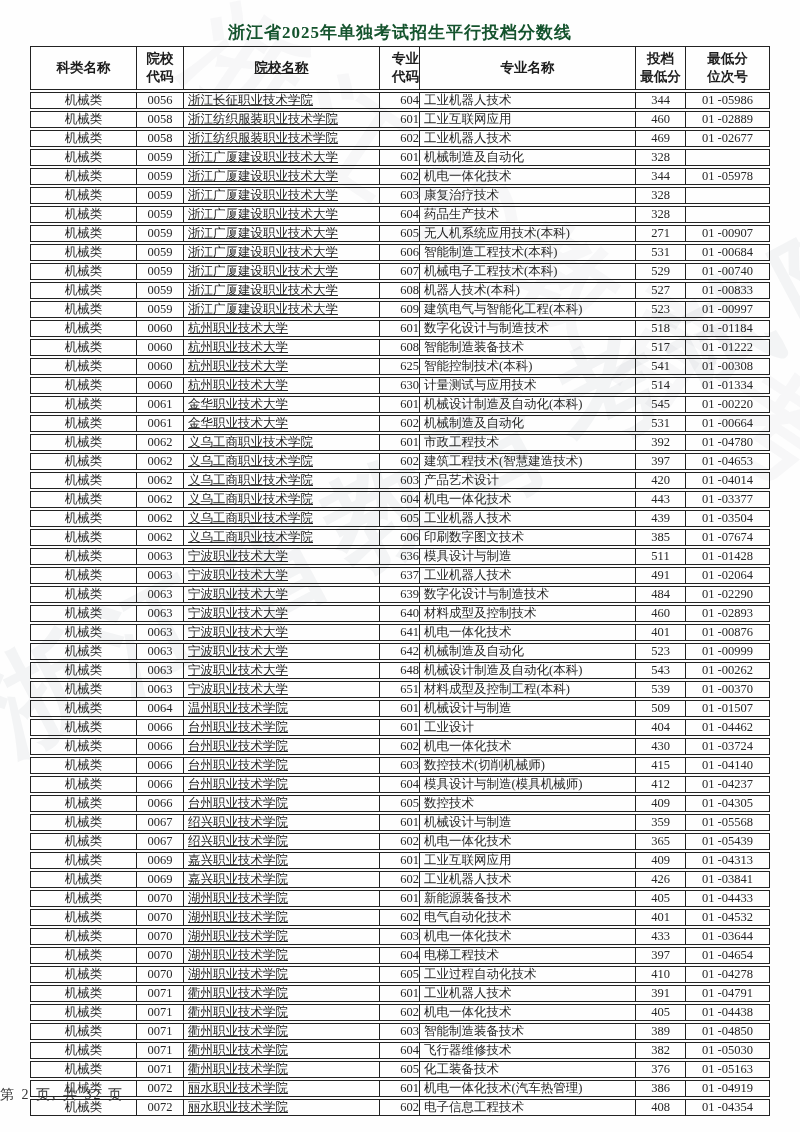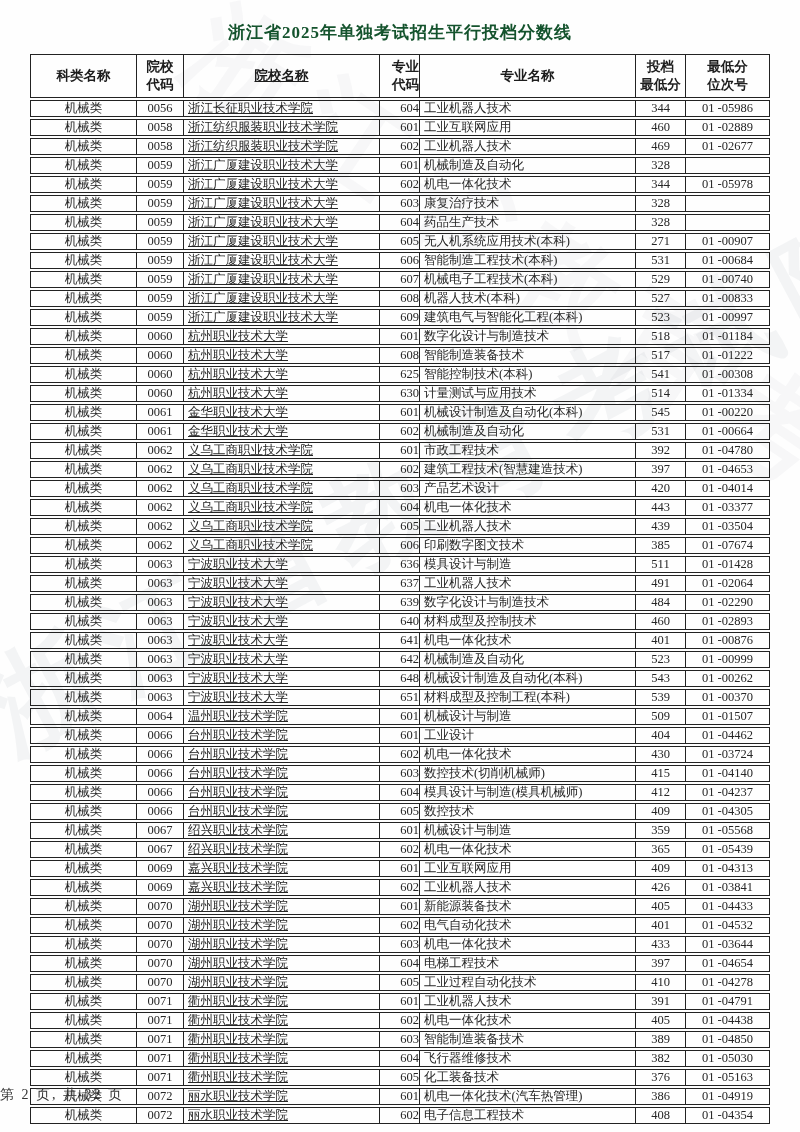--- a/index.html
+++ b/index.html
@@ -46,21 +46,21 @@
     position:absolute;
     top:21px; left:0; right:0;
     text-align:center;
     font-size:17px;
     font-weight:bold;
     color:#14532d;
     letter-spacing:1px;
   }
   table.scores {
     position:absolute;
-    left:30px; top:52px;
+    left:30px; top:44px;
     width:740px;
     table-layout:fixed;
     border-collapse:separate;
     border-spacing:0 2px;
     font-size:12.5px;
     color:#262626;
   }
   th, td {
     border-top:1.5px solid #222;
     border-bottom:1.5px solid #222;

